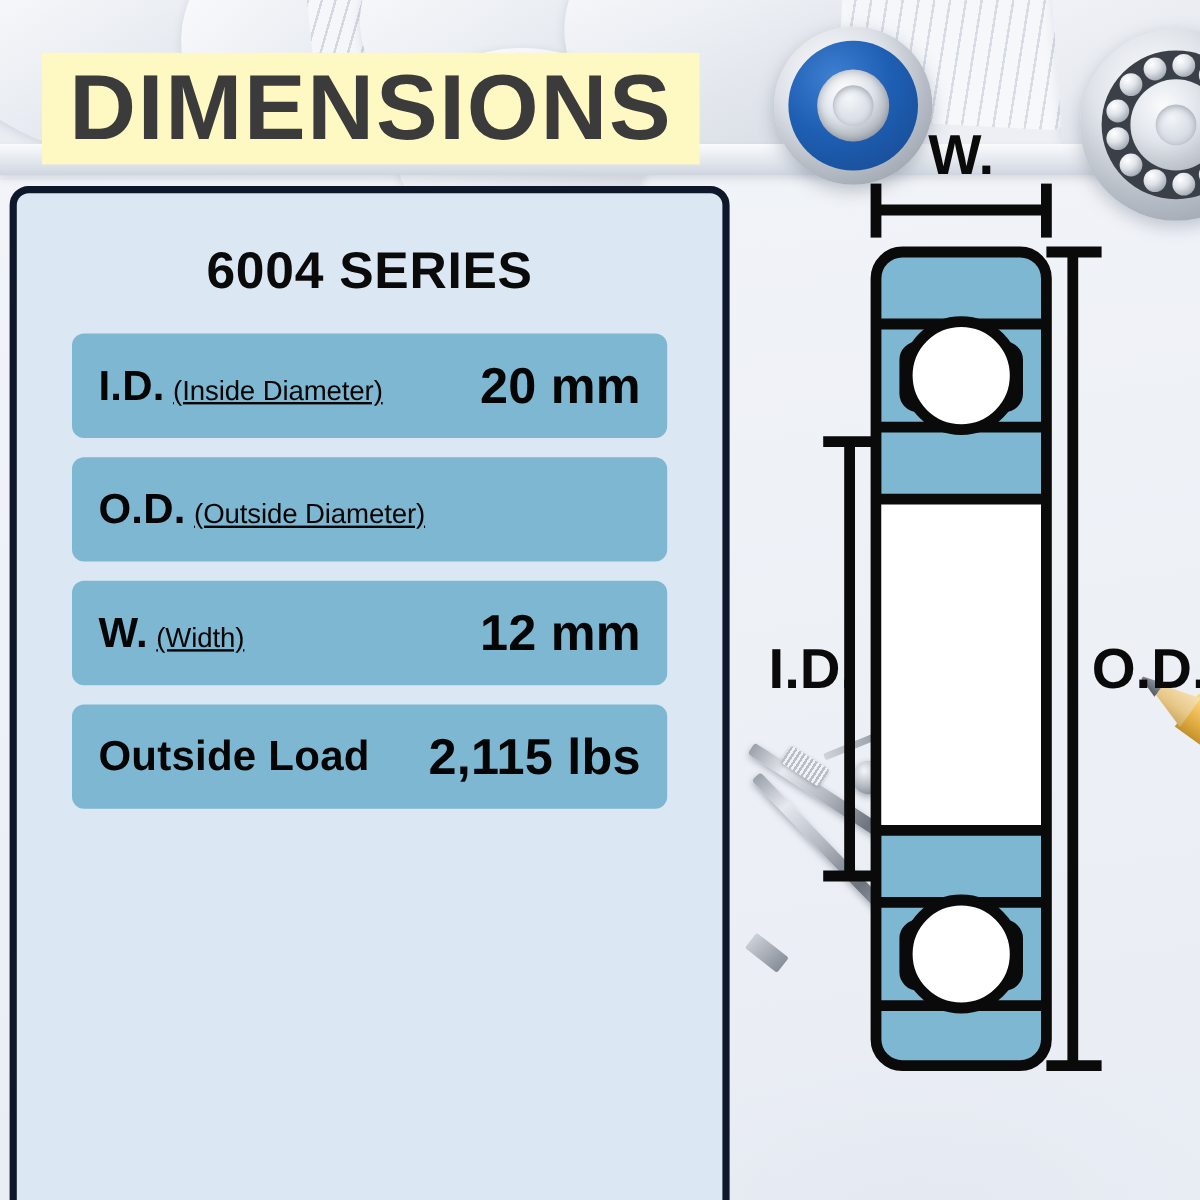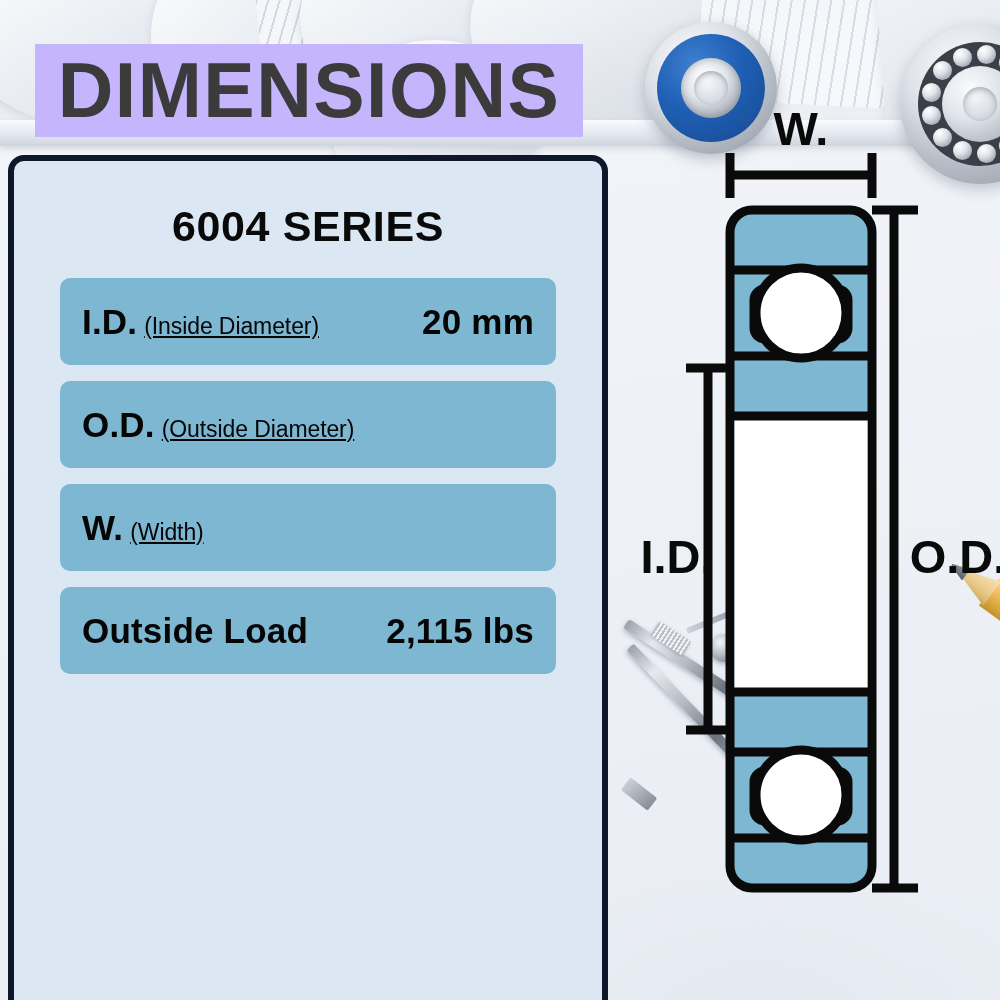--- a/index.html
+++ b/index.html
@@ -197,21 +197,21 @@
     position: absolute; left: -8px; top: 10px; width: 18px; height: 14px;
     background: linear-gradient(180deg, #9aa0a8 0%, #53585f 100%);
     clip-path: polygon(100% 0, 100% 100%, 0 58%, 0 42%);
   }
 
   
   .title-band {
     position: absolute;
     left: 35px; top: 44px;
     width: 548px; height: 93px;
-    background: #c4b5fd;
+    background: #fef9c3;
     display: flex;
     align-items: center;
     justify-content: center;
   }
   .title-text {
     font-size: 77px;
     font-weight: 700;
     letter-spacing: 1.5px;
     color: #3b3b3b;
     line-height: 1;
@@ -247,21 +247,21 @@
     display: flex;
     align-items: center;
     justify-content: space-between;
     padding: 0 22px;
     box-sizing: border-box;
     color: #050505;
   }
   .row-label { display: flex; align-items: baseline; white-space: nowrap; }
   .lbl-main { font-size: 35px; font-weight: 700; letter-spacing: .2px; }
   .lbl-sub  { font-size: 23px; font-weight: 400; margin-left: 7px; letter-spacing: -.1px; text-decoration: underline; }
-  .row-value { font-size: 35px; font-weight: 700; white-space: nowrap; letter-spacing: .2px; }
+  .row-value { font-size: 42px; font-weight: 700; white-space: nowrap; letter-spacing: .2px; }
 
   
   .diagram { position: absolute; left: 640px; top: 20px; width: 360px; height: 960px; }
   .diagram svg { display: block; }
 
   
   .bg-photo, .bg-topstrip, .bg-shelf, .tube, .ribs, .ribs2, .panelbox,
   .brg-blue, .brg-blue-bore, .brg-open, .brg-open-balls, .brg-open-inner,
   .brg-open-bore, .compass, .pencil { z-index: 1; }
   .title-band, .spec-panel { z-index: 5; }
@@ -337,20 +337,21 @@
           <div class="row-label">
             <span class="lbl-main">O.D.</span>
             <span class="lbl-sub">(Outside Diameter)</span>
           </div>
         </div>
         <div class="spec-row">
           <div class="row-label">
             <span class="lbl-main">W.</span>
             <span class="lbl-sub">(Width)</span>
           </div>
+          <div class="row-value">12 mm</div>
         </div>
         <div class="spec-row">
           <div class="row-label">
             <span class="lbl-main">Outside Load</span>
           </div>
           <div class="row-value">2,115 lbs</div>
         </div>
       </div>
   </div>
 

